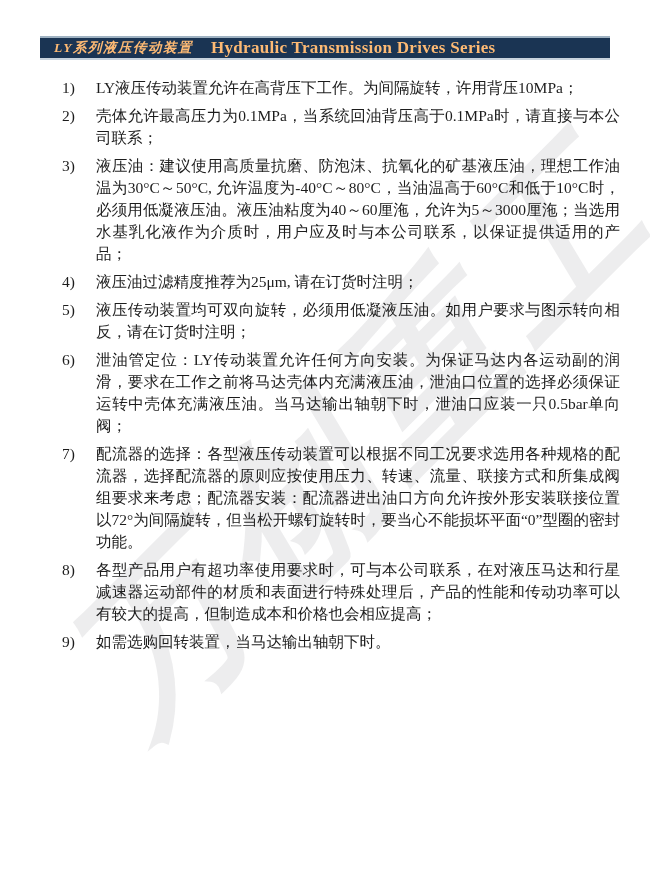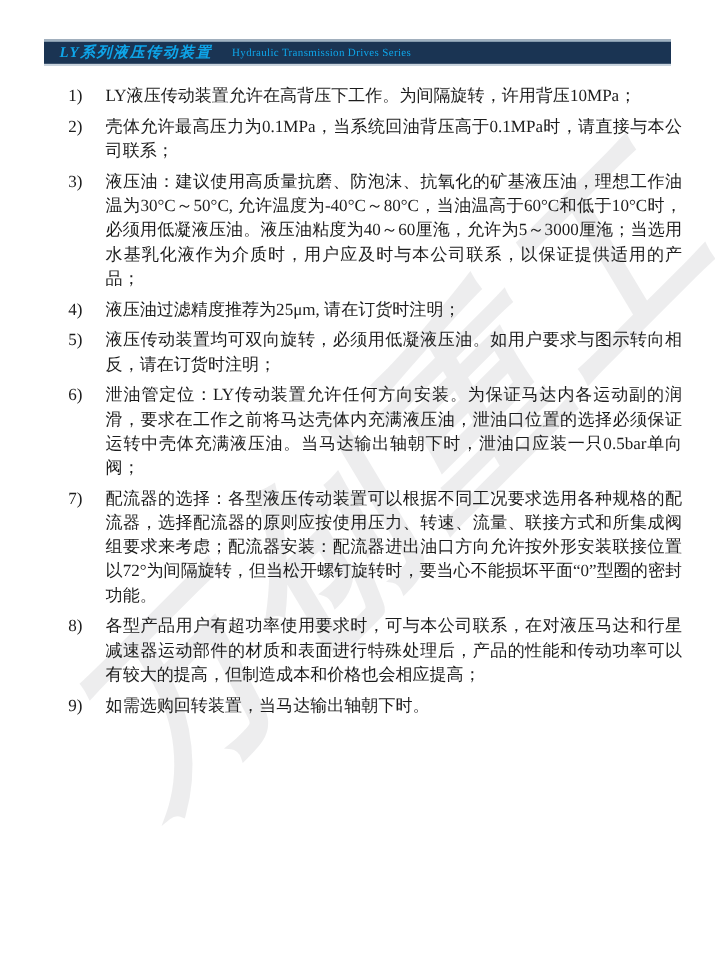--- a/index.html
+++ b/index.html
@@ -39,34 +39,35 @@
     top: 36px;
     width: 570px;
     height: 24px;
     box-sizing: border-box;
     background: #1a3453;
     border-top: 2px solid #9fb2c2;
     border-bottom: 2px solid #c8d3dd;
     display: flex;
     align-items: center;
     padding-left: 14px;
-    color: #0ea5e9;
+    color: #fdba74;
   }
   .title-zh {
     font-size: 13.5px;
     font-weight: bold;
     font-style: italic;
     letter-spacing: 1.5px;
     margin-right: 18px;
     white-space: nowrap;
   }
   .title-en {
-    font-size: 10px;
+    font-size: 17px;
     letter-spacing: 0.3px;
     white-space: nowrap;
+    font-weight: bold;
   }
   
   .notes {
     position: absolute;
     left: 62px;
     top: 77px;
     width: 558px;
   }
   .note-row {
     display: flex;

